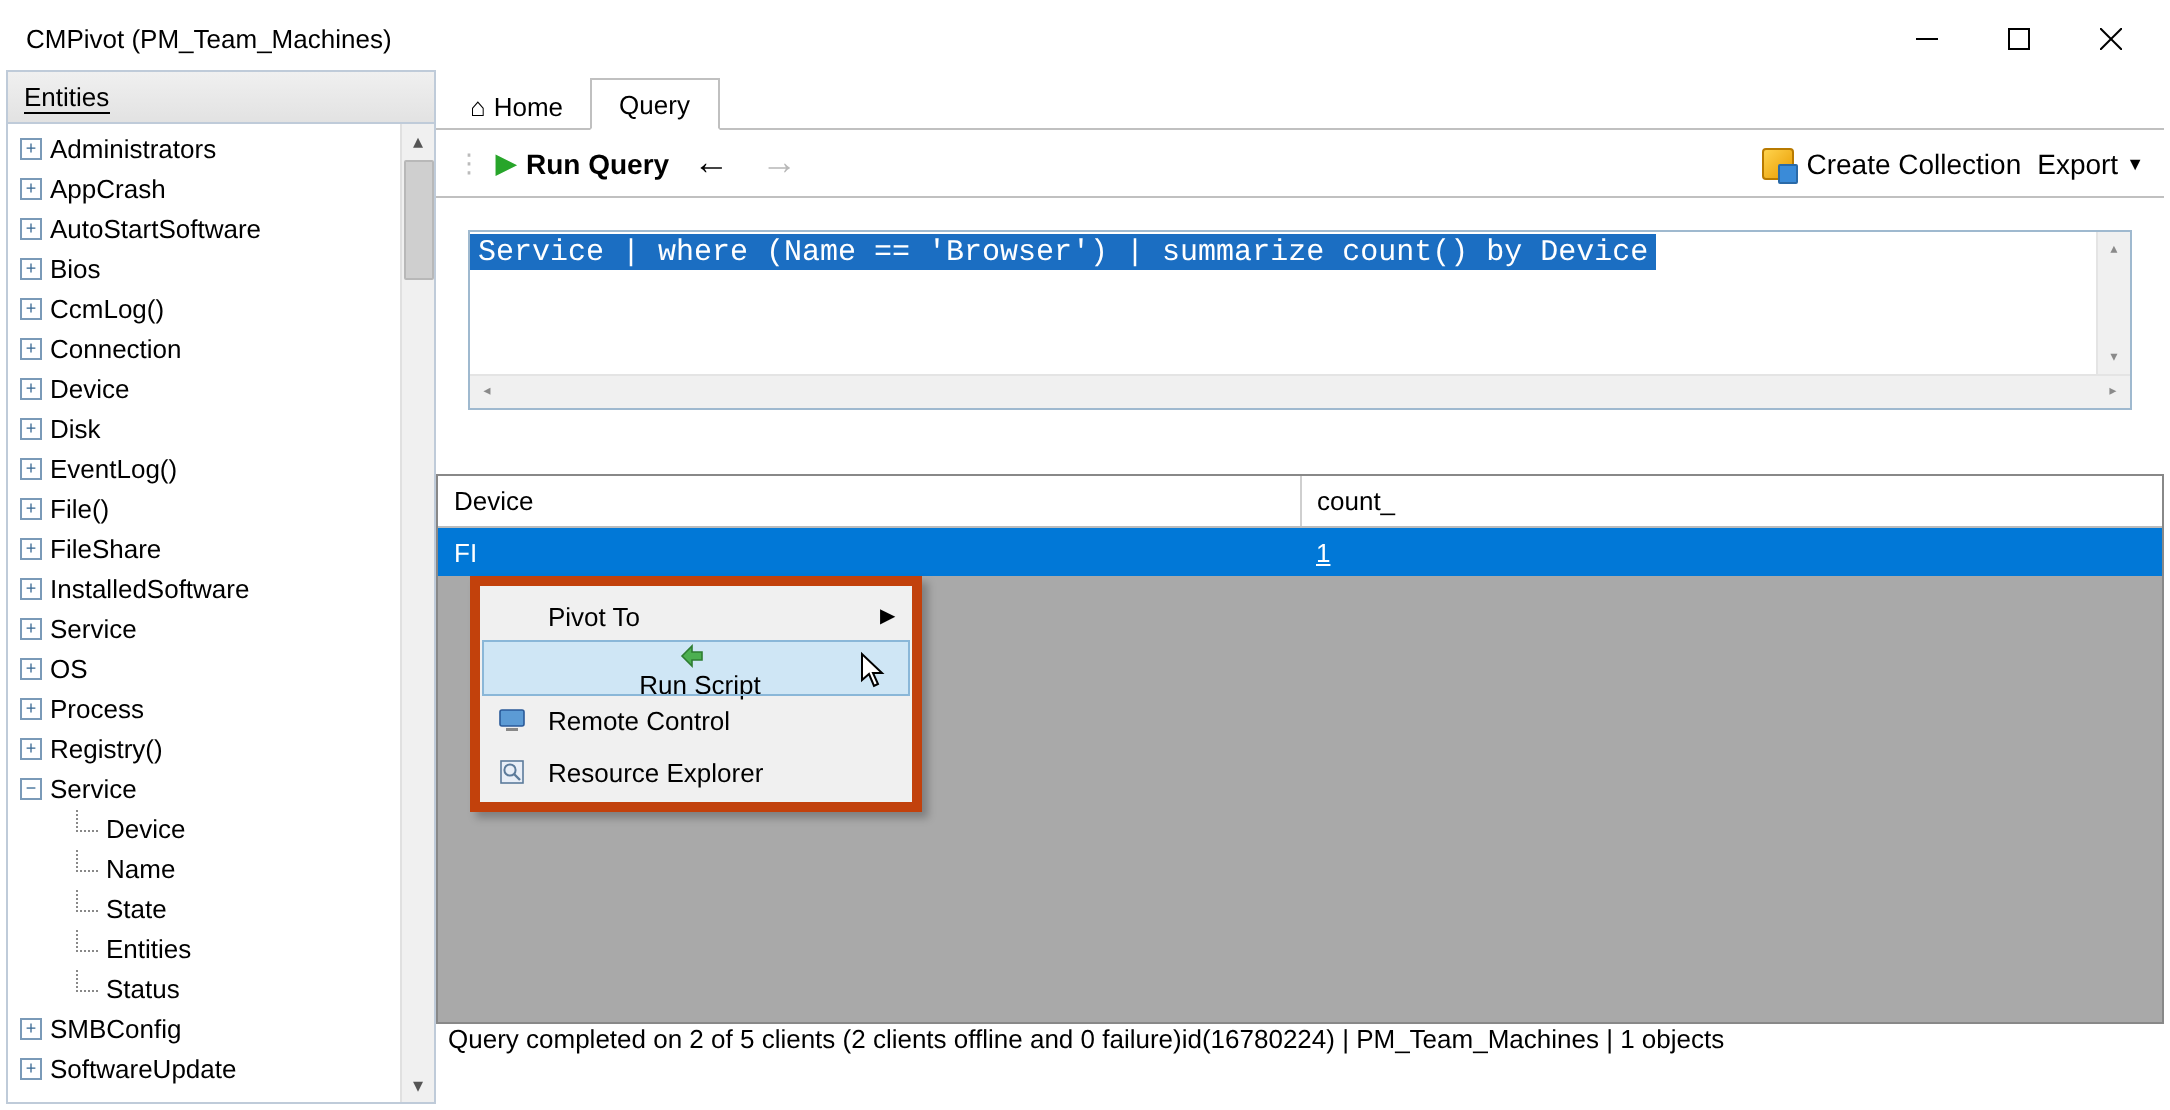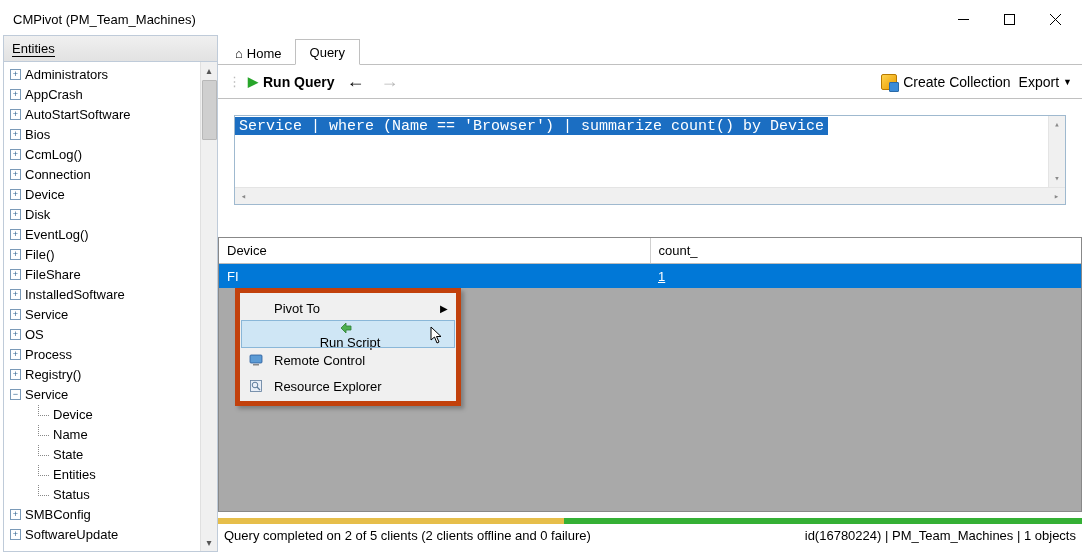--- a/index.html
+++ b/index.html
@@ -167,21 +167,21 @@
   .ctx-item .mi-icon { width:20px; display:flex; align-items:center; justify-content:center; margin-right:8px; }
   .ctx-item .mi-label { flex:1; }
   .ctx-item .mi-arrow { width:14px; font-size:10px; }
   .ctx-item.highlight {
     background:#cfe6f5; outline:1px solid #8ab7d8;flex-direction:column;
   }
   .cursor {
     position:absolute; left:188px; top:32px; width:20px; height:20px; pointer-events:none;
   }
   
-  .statusbar { height:40px; display:flex; flex-direction:column; }
+  .statusbar { height:40px; display:flex; flex-direction:row; }
   .progress {
     height:6px; display:flex; margin:6px 0 4px 0;
   }
   .progress .done { background:#e6be4a; flex:0 0 40%; }
   .progress .ok { background:#35b035; flex:1; }
   .statusline { display:flex; font-size:13px; padding:0 6px 4px 6px; }
   .statusline .left { flex:1; }
 </style>
 </head>
 <body>

